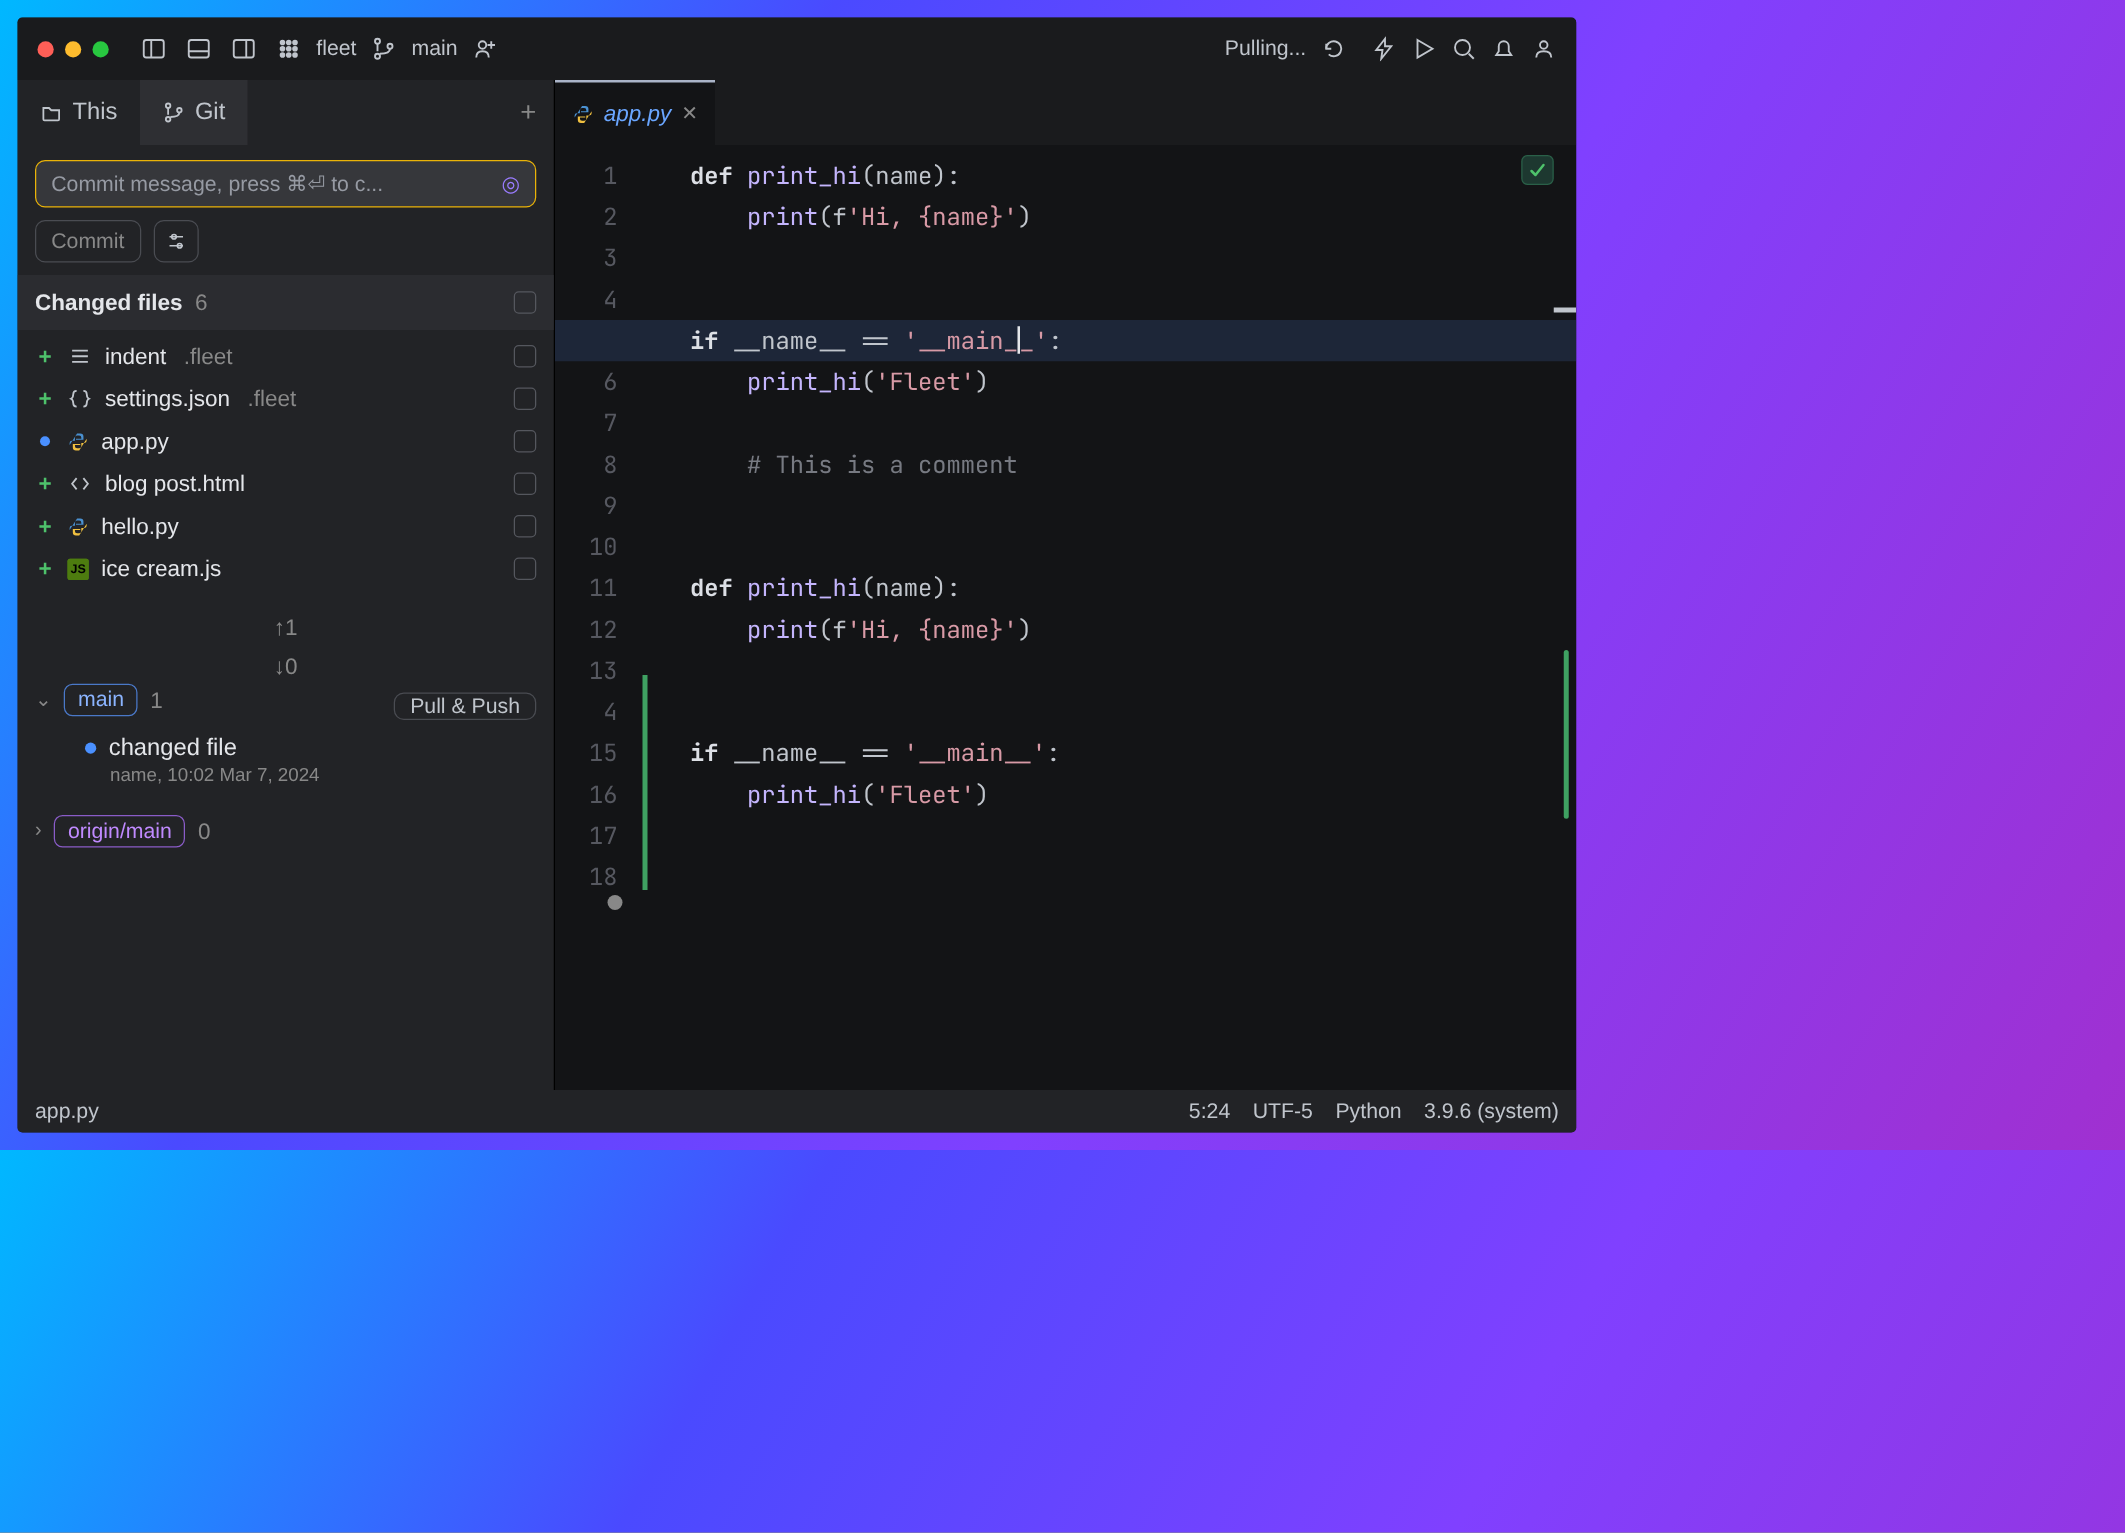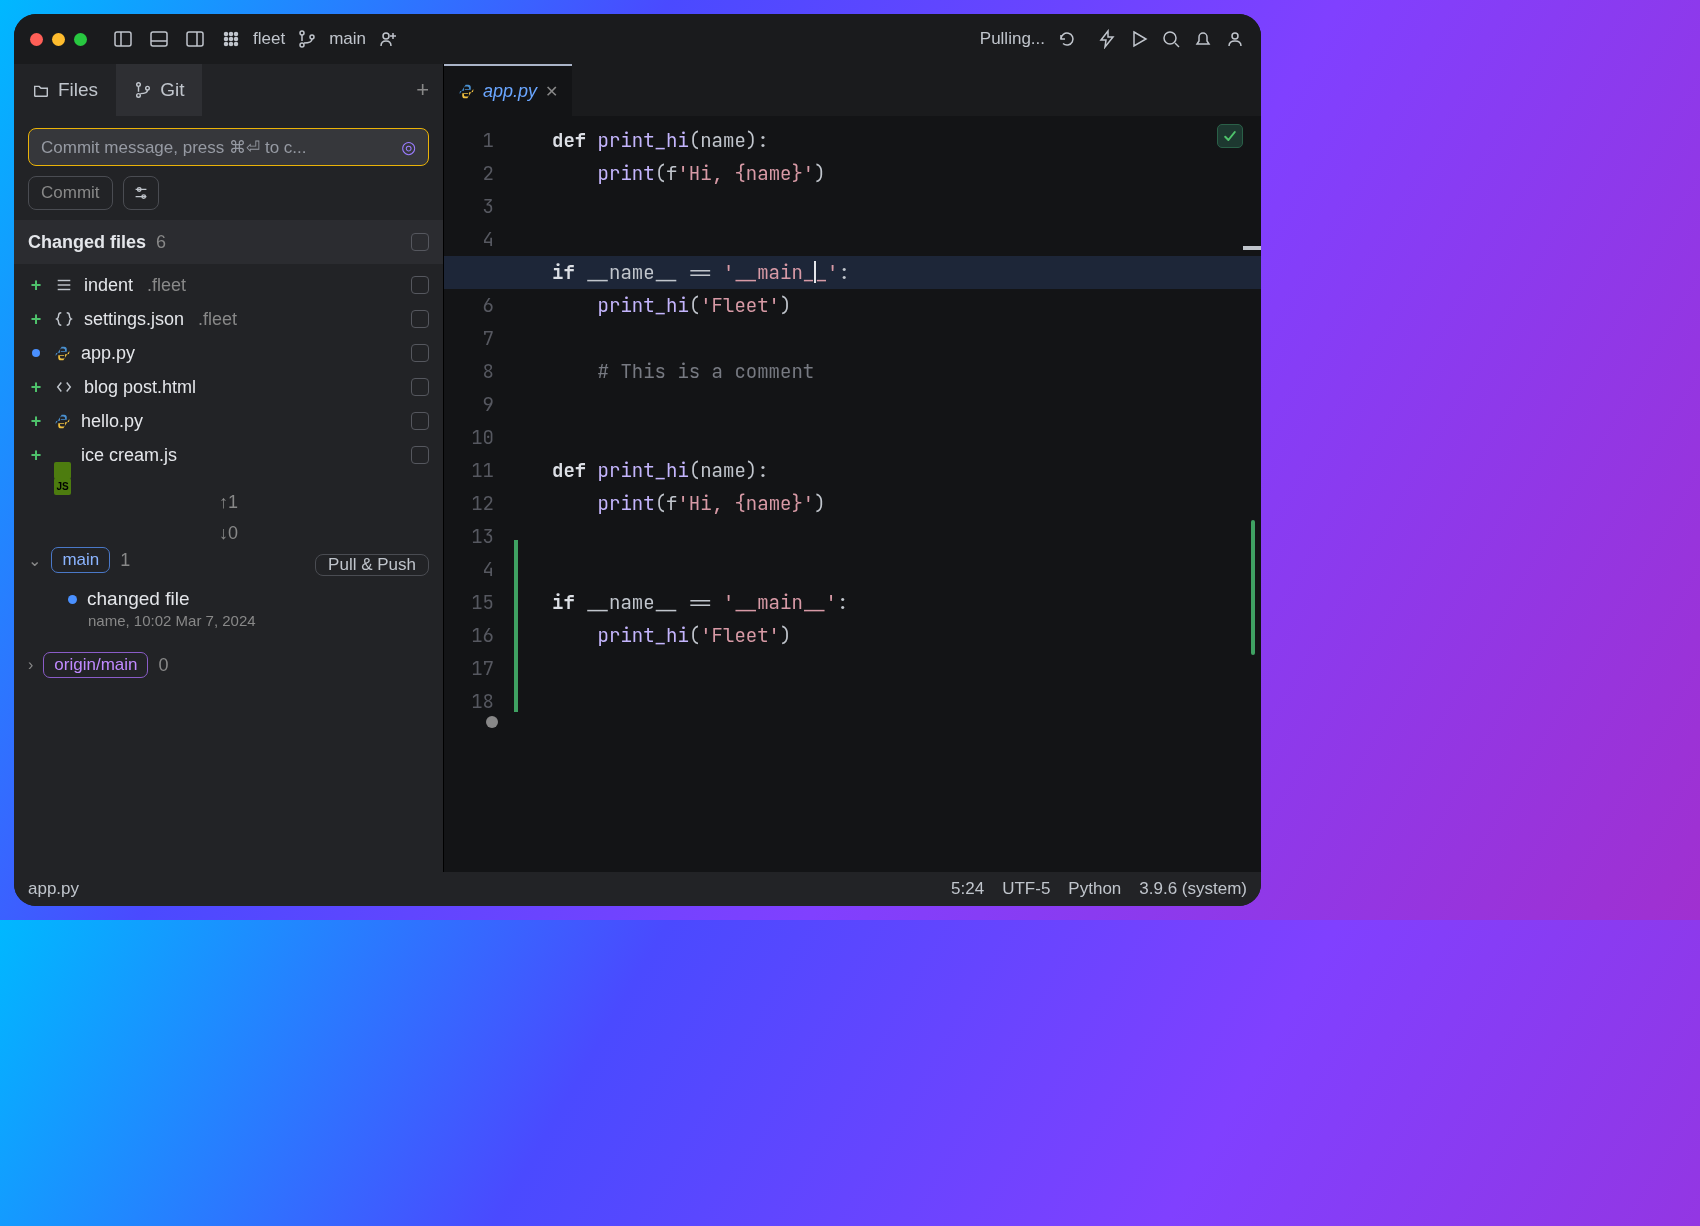--- a/index.html
+++ b/index.html
@@ -8,21 +8,21 @@
   height: 920px;
   background: linear-gradient(120deg, #00b8ff 0%, #4a4aff 30%, #8040ff 60%, #a030d0 100%);
   font-family: -apple-system, "SF Pro", "Segoe UI", sans-serif;
   overflow: hidden;
   padding: 14px;
 }
 .window {
   width: 100%;
   height: 100%;
   background: #1a1b1d;
-  border-radius: 22px;
+  border-radius: 4px;
   display: flex;
   flex-direction: column;
   overflow: hidden;
   position: relative;
 }
 
 .titlebar {
   height: 50px;
   background: #1a1b1d;
   display: flex;
@@ -110,21 +110,21 @@
 .badge-ok svg { width:16px; height:16px; stroke:#4ec26b; fill:none; stroke-width:2.5; stroke-linecap:round; stroke-linejoin:round; }
 .scroll-ind { position:absolute; right:6px; width:4px; background:#3fa162; border-radius:2px; }
 .minimap-mark { position:absolute; right:0; top:130px; width:18px; height:4px; background:#c0c5cc; }
 .code-dot { position:absolute; left:42px; top:600px; width:12px; height:12px; background:#888; border-radius:50%; }
 
 .statusbar { height:34px; background:#222326; display:flex; align-items:center; padding:0 14px; font-size:17px; color:#c0c5cc; gap:18px; }
 .statusbar .sb-right { margin-left:auto; display:flex; gap:18px; }
 
 .fi-indent svg, .fi-json svg, .fi-html svg { width:18px; height:18px; stroke:#c0c5cc; fill:none; stroke-width:1.6; }
 .fi-py { width:17px; height:17px; display:inline-block; }
-.fi-js { width:17px; height:17px; background:#4d7c0f; color:#000; font-size:10px; font-weight:bold; display:flex; align-items:center; justify-content:center; border-radius:2px;margin-top:31px; }
+.fi-js { width:17px; height:17px; background:#4d7c0f; color:#000; font-size:10px; font-weight:bold; display:flex; align-items:center; justify-content:center; border-radius:2px; }
 </style>
 </head>
 <body>
 
 <div class="window">
 
   <div class="titlebar">
     <div class="traffic">
       <div class="dot red"></div>
       <div class="dot yel"></div>
@@ -219,21 +219,21 @@
   </div>
 
   <div class="main">
 
     <div class="sidebar">
       <div class="left-tabs">
         <div class="left-tab">
           <svg viewBox="0 0 20 20">
               <path d="M3 6 h5 l2 2 h7 v8 a1 1 0 0 1 -1 1 H4 a1 1 0 0 1 -1 -1 Z"></path>
             </svg>
-          <span>Files</span>
+          <span>This</span>
         </div>
         <div class="left-tab active">
           <svg viewBox="0 0 20 20">
               <circle cx="5" cy="4" r="2"></circle>
               <circle cx="5" cy="16" r="2"></circle>
               <circle cx="15" cy="8" r="2"></circle>
               <path d="M5 6 v6 M15 10 q0 4 -8 4"></path>
             </svg>
           <span>Git</span>
         </div>

